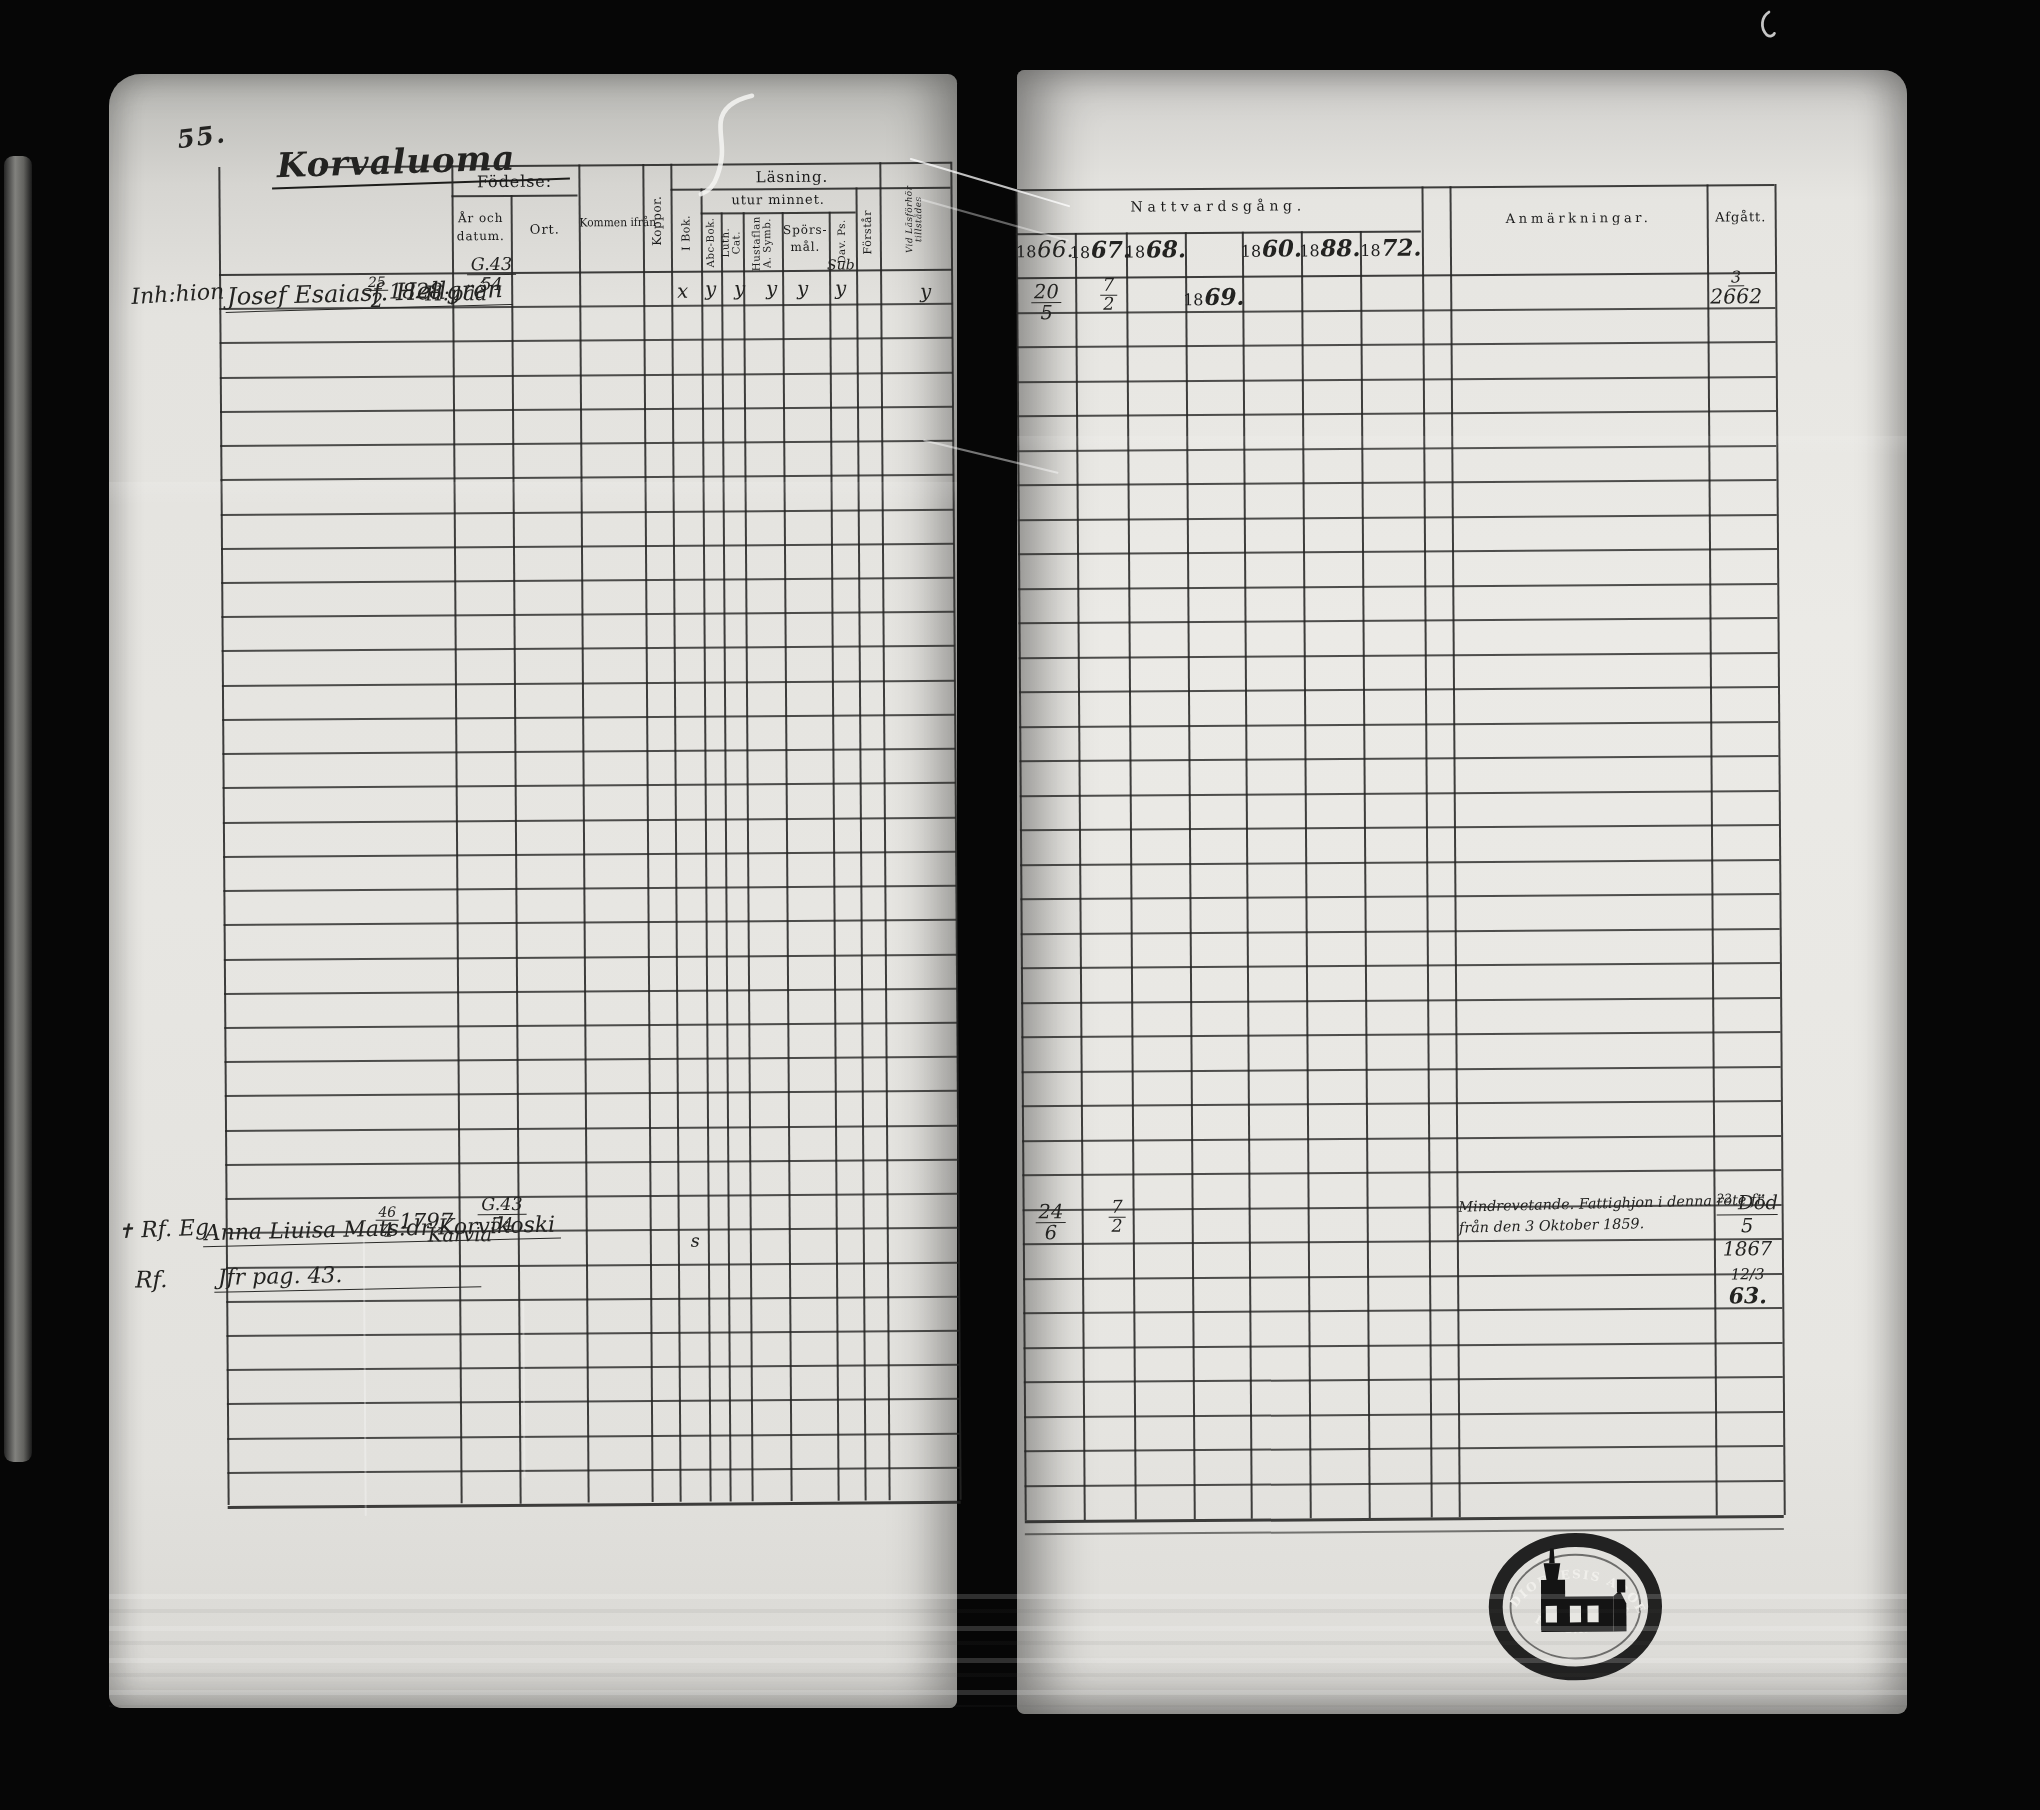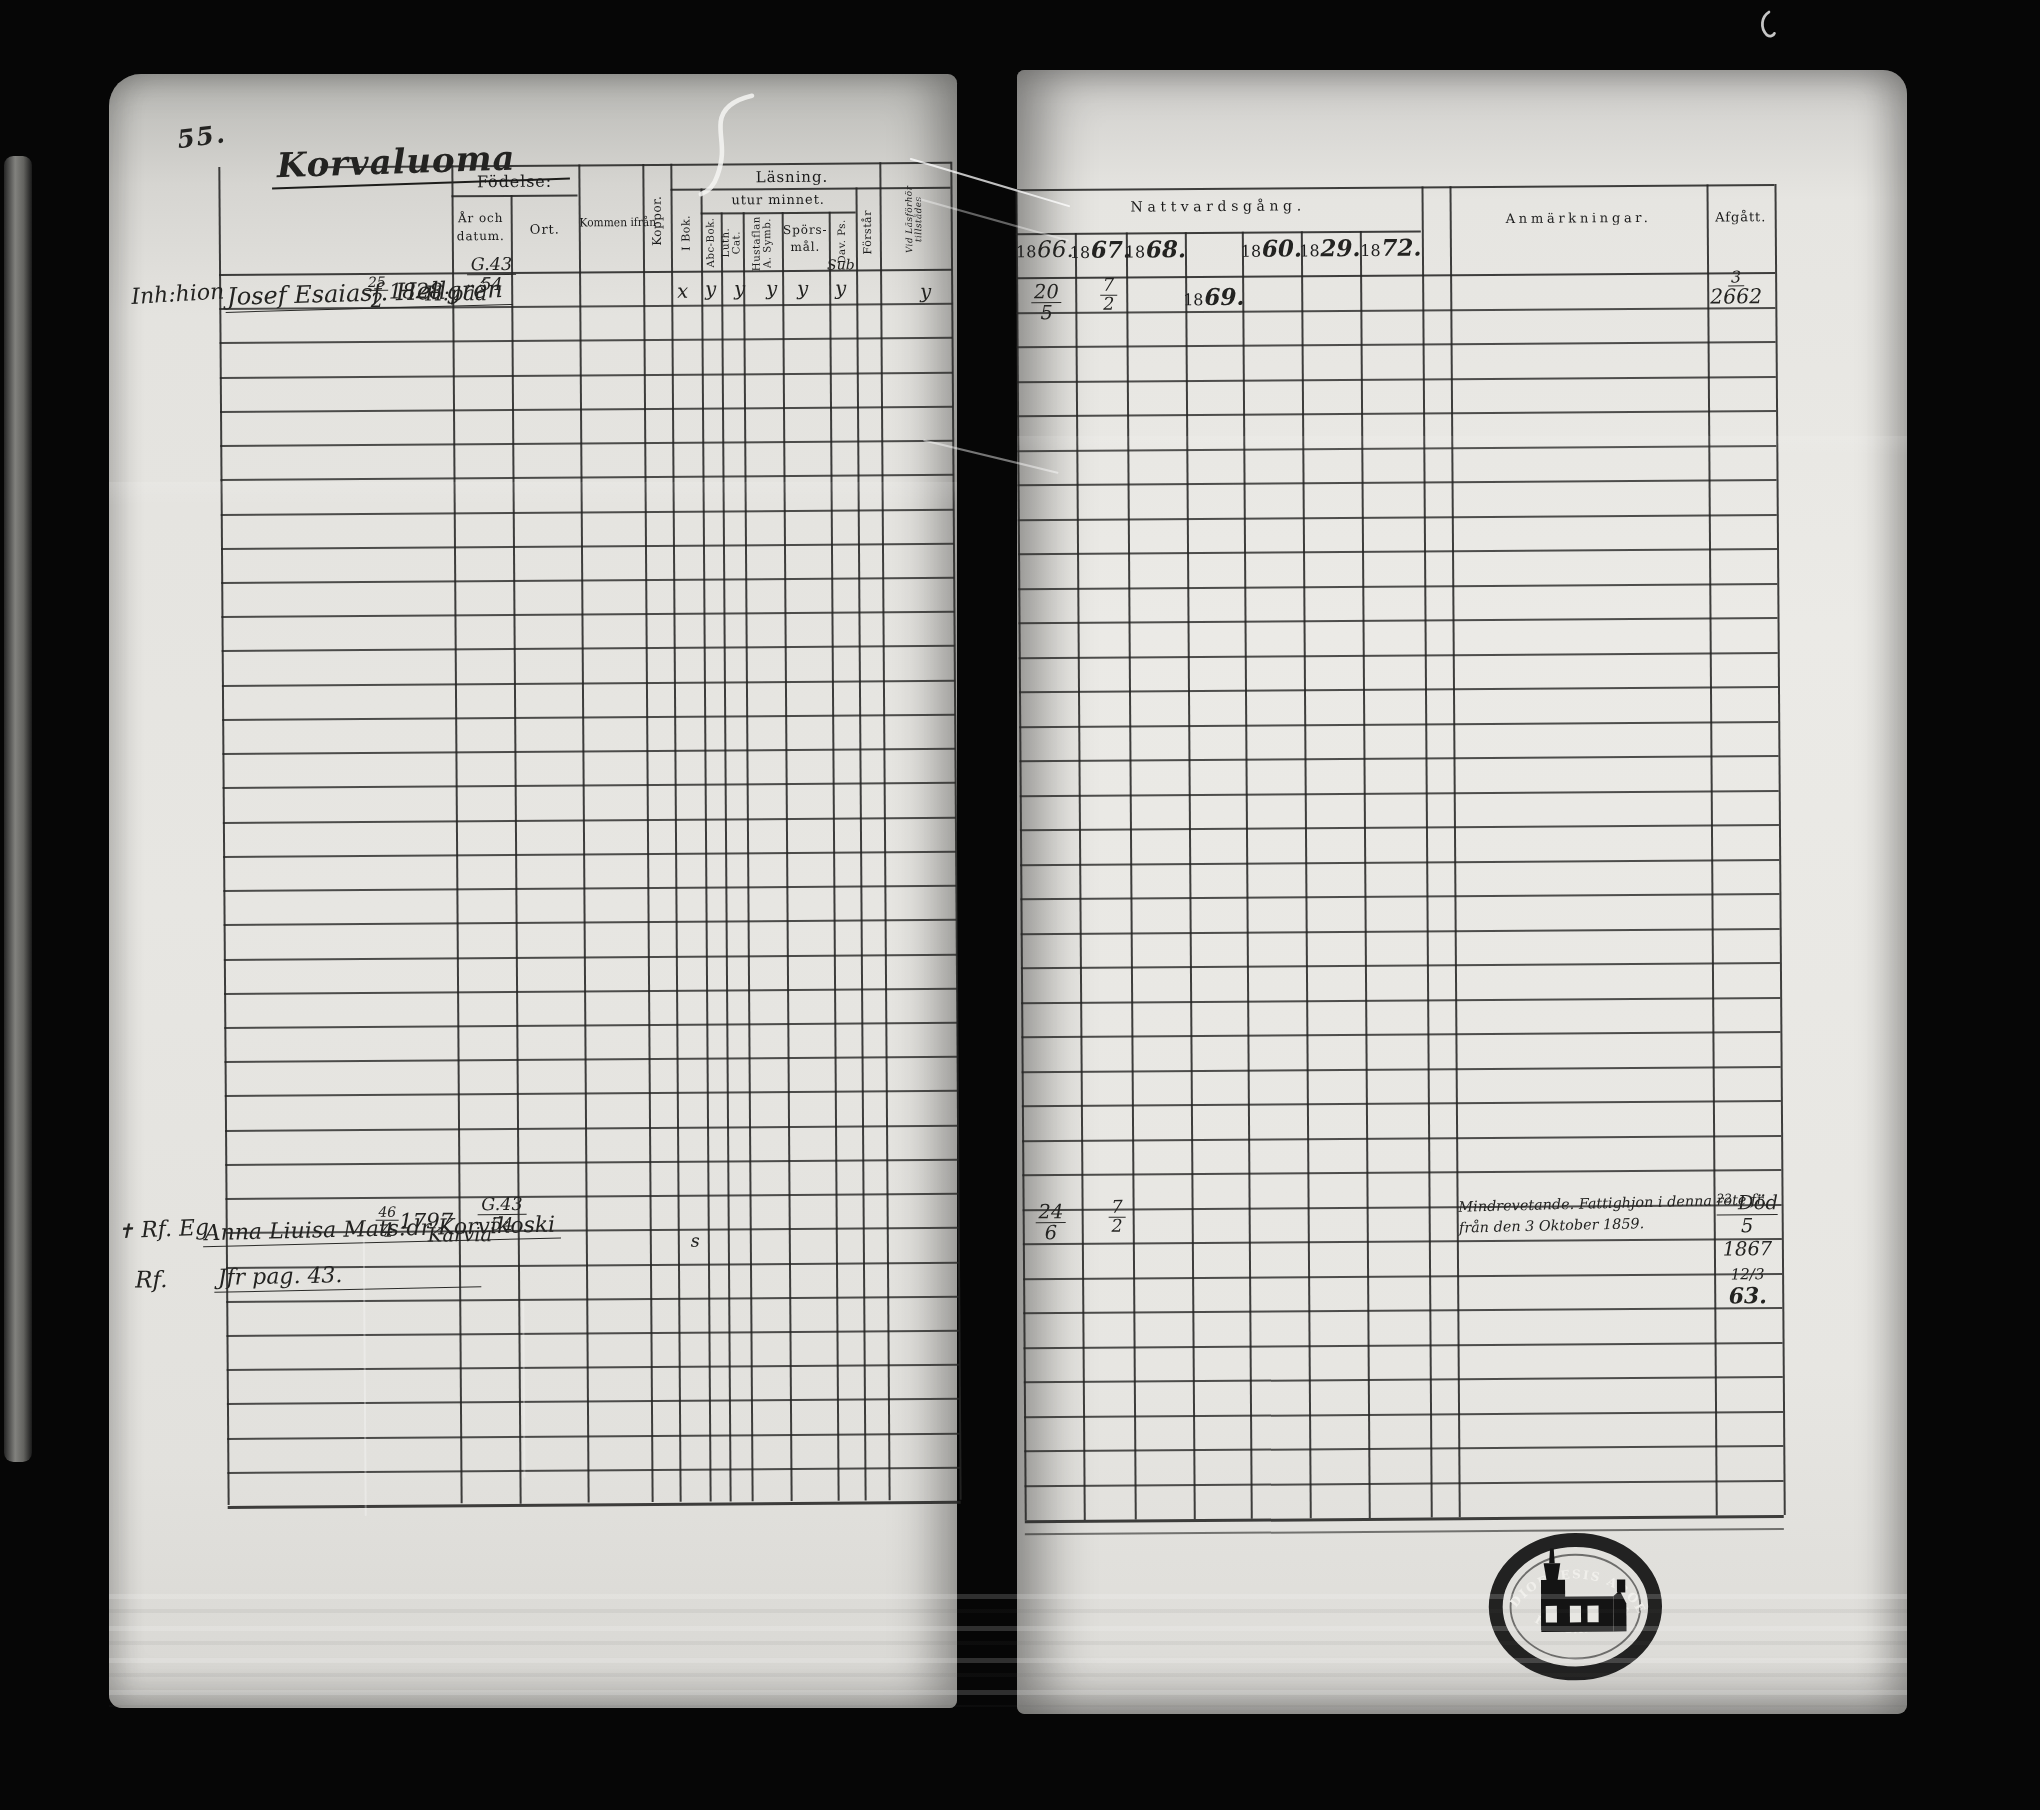--- a/index.html
+++ b/index.html
@@ -190,21 +190,21 @@
           <div class="abs" style="left: 1189px; top: 237px; width: 57px; display: flex; align-items: baseline; justify-content: center; gap: 0.9px;">
             <span style="font-size: 16px;">18</span>
             <span class="hw" style="font-size: 23px; font-weight: bold; margin-top: 48px;">69.</span>
           </div>
           <div class="abs" style="left: 1246px; top: 237px; width: 59px; display: flex; align-items: baseline; justify-content: center; gap: 0.9px;">
             <span style="font-size: 16px;">18</span>
             <span class="hw" style="font-size: 23px; font-weight: bold;">60.</span>
           </div>
           <div class="abs" style="left: 1305px; top: 237px; width: 58px; display: flex; align-items: baseline; justify-content: center; gap: 0.9px;">
             <span style="font-size: 16px;">18</span>
-            <span class="hw" style="font-size: 23px; font-weight: bold;">29.</span>
+            <span class="hw" style="font-size: 23px; font-weight: bold;">88.</span>
           </div>
           <div class="abs" style="left: 1364px; top: 237px; width: 62px; display: flex; align-items: baseline; justify-content: center; gap: 0.9px;">
             <span style="font-size: 16px;">18</span>
             <span class="hw" style="font-size: 23px; font-weight: bold;">72.</span>
           </div>
         </div>
       <div class="plbl" style="left:1454px;top:215px;width:258px;font-size:13px;letter-spacing:3.7px;">Anmärkningar.</div>
       <div class="plbl" style="left:1711px;top:215px;width:68px;font-size:13px;">Afgått.</div>
 
       <div class="abs hw" style="left:1035px;top:284px;font-size:19.5px;">

